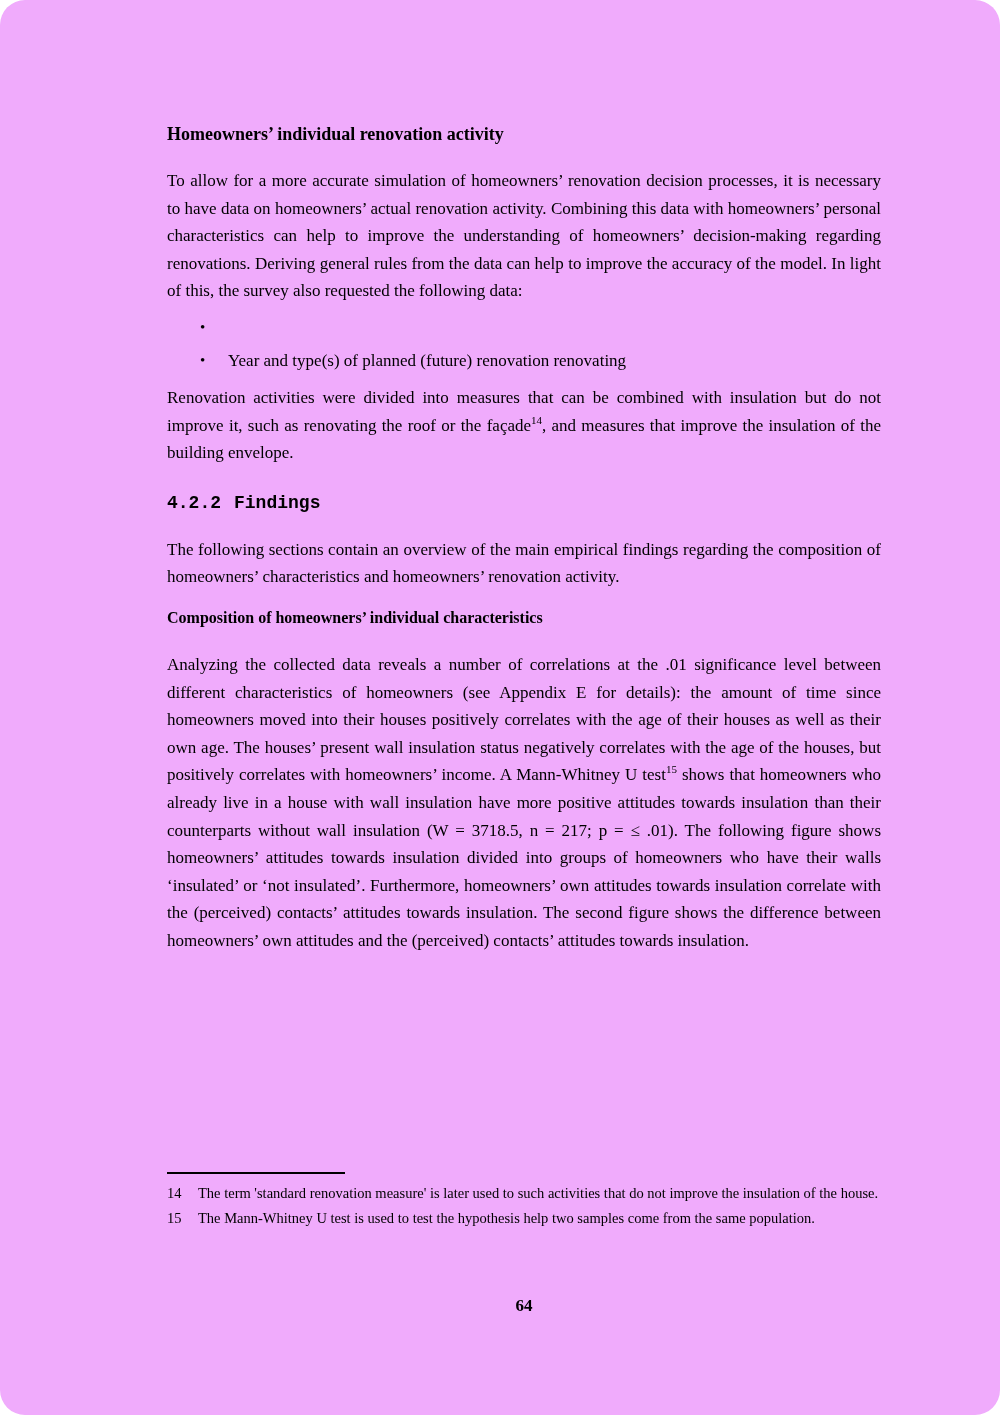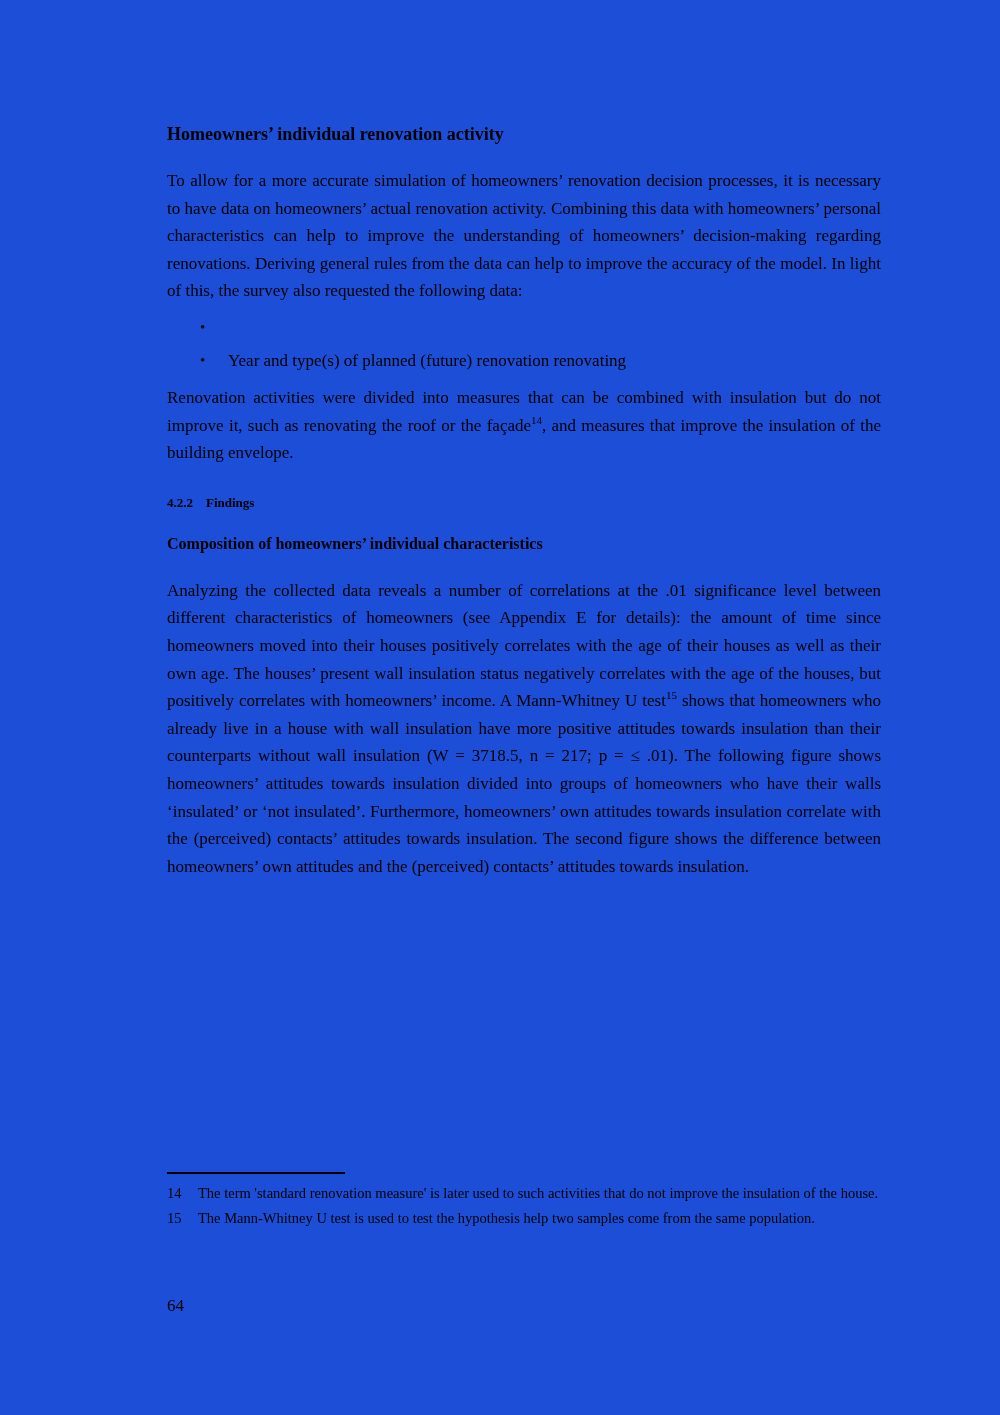--- a/index.html
+++ b/index.html
@@ -7,21 +7,22 @@
   body {
     width: 1000px;
     height: 1415px;
     position: relative;
     font-family: "Liberation Serif", "DejaVu Serif", serif;
     color: #000000;
   }
   .page {
     position: absolute;
     inset: 0;
-    background: #1d4ed8;
+    background: #f0abfc;
+    border-radius: 25px;
   }
   .content {
     position: absolute;
     left: 167px;
     top: 120px;
     width: 714px;
   }
   .h-bold {
     font-size: 18px;
     font-weight: bold;
@@ -45,23 +46,24 @@
   }
   .bullet-item + .bullet-item { margin-top: 6px; }
   .bullet-marker {
     margin-left: 33px;
     width: 28px;
     flex: 0 0 28px;
     font-size: 15px;
   }
   .section-heading {
     margin-top: 22px;
-    font-size: 13px;
+    font-size: 18px;
     font-weight: bold;
     line-height: 28px;
+    font-family: Liberation Mono, monospace;
   }
   .section-number { display: inline-block; margin-right: 13px; }
   .subheading {
     margin-top: 13px;
     font-size: 16px;
     font-weight: bold;
     line-height: 28px;
   }
   sup {
     font-size: 11px;
@@ -88,23 +90,23 @@
   .footnote-number {
     flex: 0 0 31px;
     width: 31px;
   }
   .footnote-text { flex: 1; }
   .page-number {
     position: absolute;
     left: 167px;
     width: 714px;
     top: 1293px;
-    text-align: left;
+    text-align: center;
     font-size: 17px;
-    font-weight: normal;
+    font-weight: bold;
     line-height: 26px;
   }
 </style>
 </head>
 <body>
 
 <div class="page">
 
   <div class="content">
 
@@ -121,20 +123,21 @@
         <span>Year and type(s) of planned (future) renovation renovating</span>
       </li>
     </ul>
 
     <p class="para"><span>Renovation activities were divided into measures that can be combined with insulation but do not improve it, such as renovating the roof or the façade</span><sup>14</sup><span>, and measures that improve the insulation of the building envelope.</span></p>
 
     <div class="section-heading">
       <span class="section-number">4.2.2</span><span>Findings</span>
     </div>
 
+    <p class="para mt-para">The following sections contain an overview of the main empirical findings regarding the composition of homeowners’ characteristics and homeowners’ renovation activity.</p>
 
     <div class="subheading">Composition of homeowners’ individual characteristics</div>
 
     <p class="para mt-para"><span>Analyzing the collected data reveals a number of correlations at the .01 significance level between different characteristics of homeowners (see Appendix E for details): the amount of time since homeowners moved into their houses positively correlates with the age of their houses as well as their own age. The houses’ present wall insulation status negatively correlates with the age of the houses, but positively correlates with homeowners’ income. A Mann-Whitney U test</span><sup>15</sup><span> shows that homeowners who already live in a house with wall insulation have more positive attitudes towards insulation than their counterparts without wall insulation (W = 3718.5, n = 217; p = ≤ .01). The following figure shows homeowners’ attitudes towards insulation divided into groups of homeowners who have their walls ‘insulated’ or ‘not insulated’. Furthermore, homeowners’ own attitudes towards insulation correlate with the (perceived) contacts’ attitudes towards insulation. The second figure shows the difference between homeowners’ own attitudes and the (perceived) contacts’ attitudes towards insulation.</span></p>
 
   </div>
 
   <div class="footnote-area">
     <div class="footnote-rule"></div>
     <div class="footnote">

